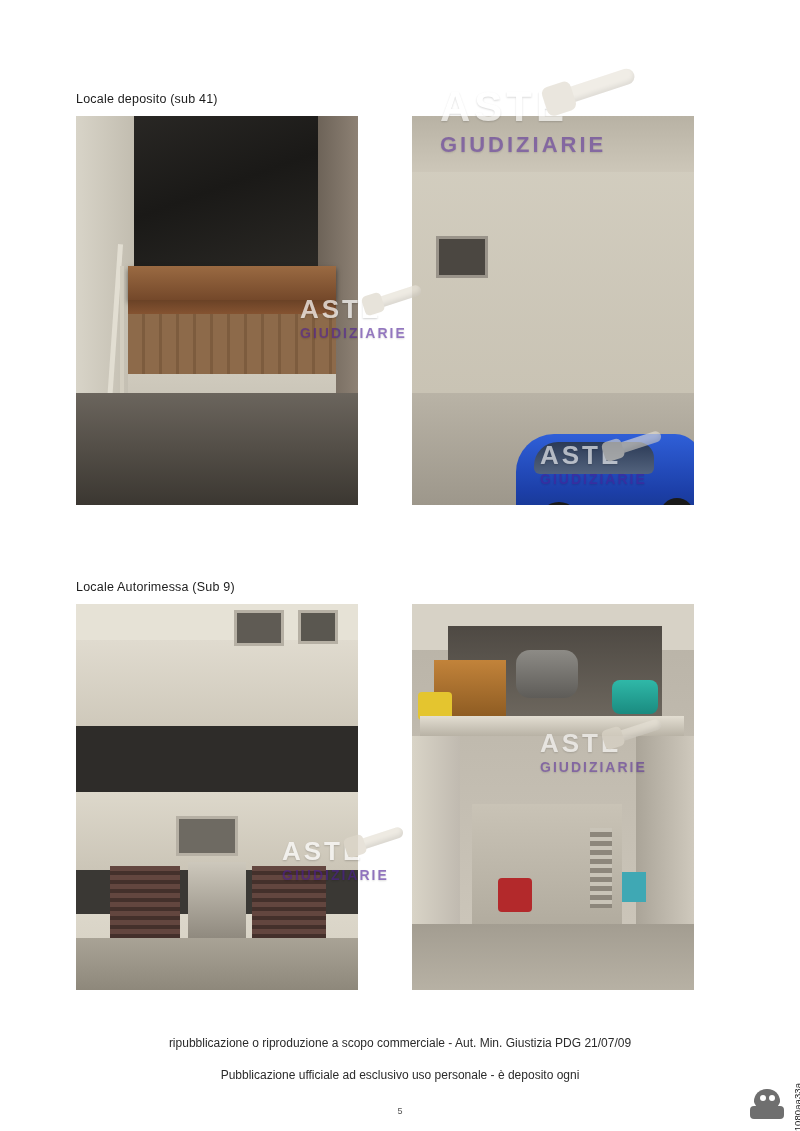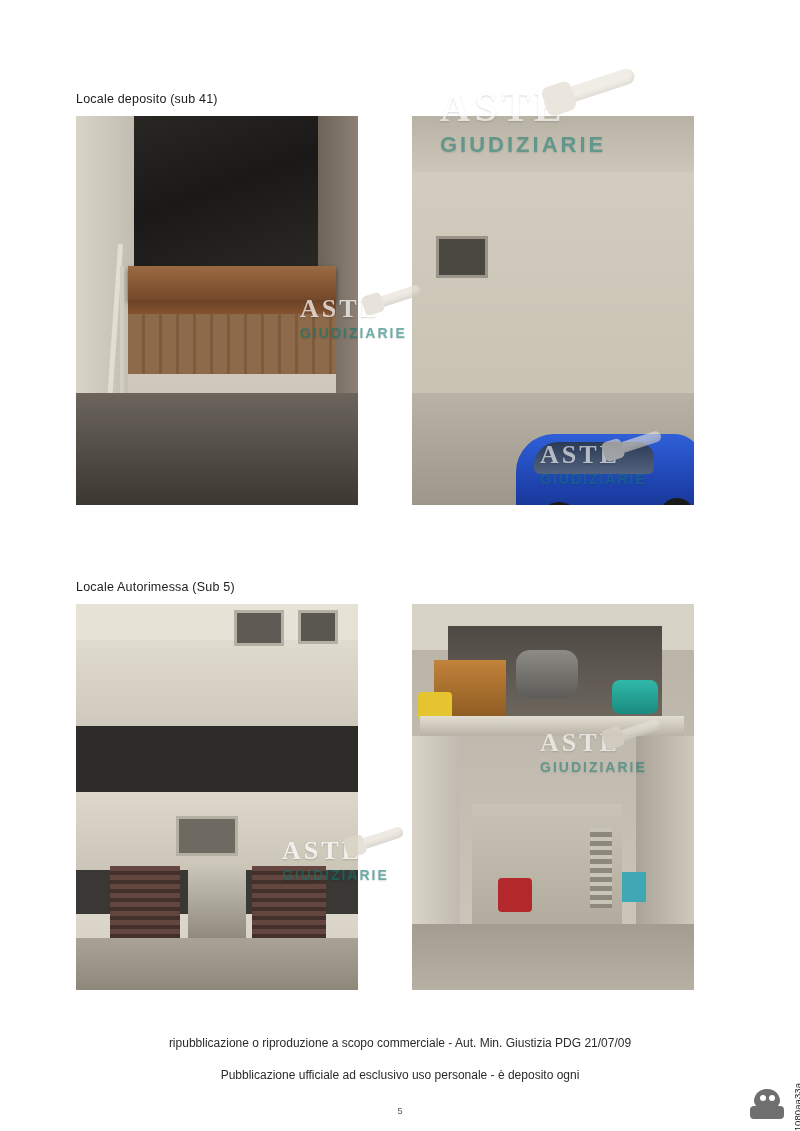--- a/index.html
+++ b/index.html
@@ -149,22 +149,22 @@
 
   
   .wm {
     position: absolute;
     pointer-events: none;
     font-weight: bold;
     color: #ffffff;
     text-shadow: 0 1px 2px rgba(0,0,0,.25);
     line-height: 1;
   }
-  .wm-asta .w1 { font-size: 42px; letter-spacing: 4px; font-family: Liberation Serif, serif; }
-  .wm-asta .w2 { font-size: 22px; letter-spacing: 3px; color: #0f766e; opacity: .85; }
+  .wm-asta .w1 { font-size: 42px; letter-spacing: 4px; }
+  .wm-asta .w2 { font-size: 22px; letter-spacing: 3px; color: #4c1d95; opacity: .85; }
   .wm-hammer {
     position: absolute;
     width: 76px; height: 16px; border-radius: 8px;
     background: #e8e3d8;
     transform: rotate(-18deg);
     box-shadow: inset 0 -3px 4px rgba(0,0,0,.12);
   }
   .wm-hammer:after {
     content: ""; position: absolute; left: -18px; top: -7px;
     width: 30px; height: 30px; border-radius: 7px; background: #ded8cb;
@@ -273,21 +273,21 @@
     <div class="layer p2-shut2"></div>
     <div class="layer p2-graf"></div>
     <div class="layer p2-plate"></div>
     <div class="layer p2-ground"></div>
     <div class="layer p2-car"></div>
     <div class="layer p2-carwin"></div>
     <div class="layer p2-wheel1"></div>
     <div class="layer p2-wheel2"></div>
   </div>
 
-  <div class="caption" id="caption-2">Locale Autorimessa (Sub 5)</div>
+  <div class="caption" id="caption-2">Locale Autorimessa (Sub 9)</div>
 
   <div class="photo" id="photo-autorimessa-esterno">
     <div class="layer p3-bg"></div>
     <div class="layer p3-top"></div>
     <div class="layer p3-f1"></div>
     <div class="layer p3-f1d"></div>
     <div class="layer p3-f2"></div>
     <div class="layer p3-f2d"></div>
     <div class="layer p3-mid"></div>
     <div class="layer p3-win2"></div>

